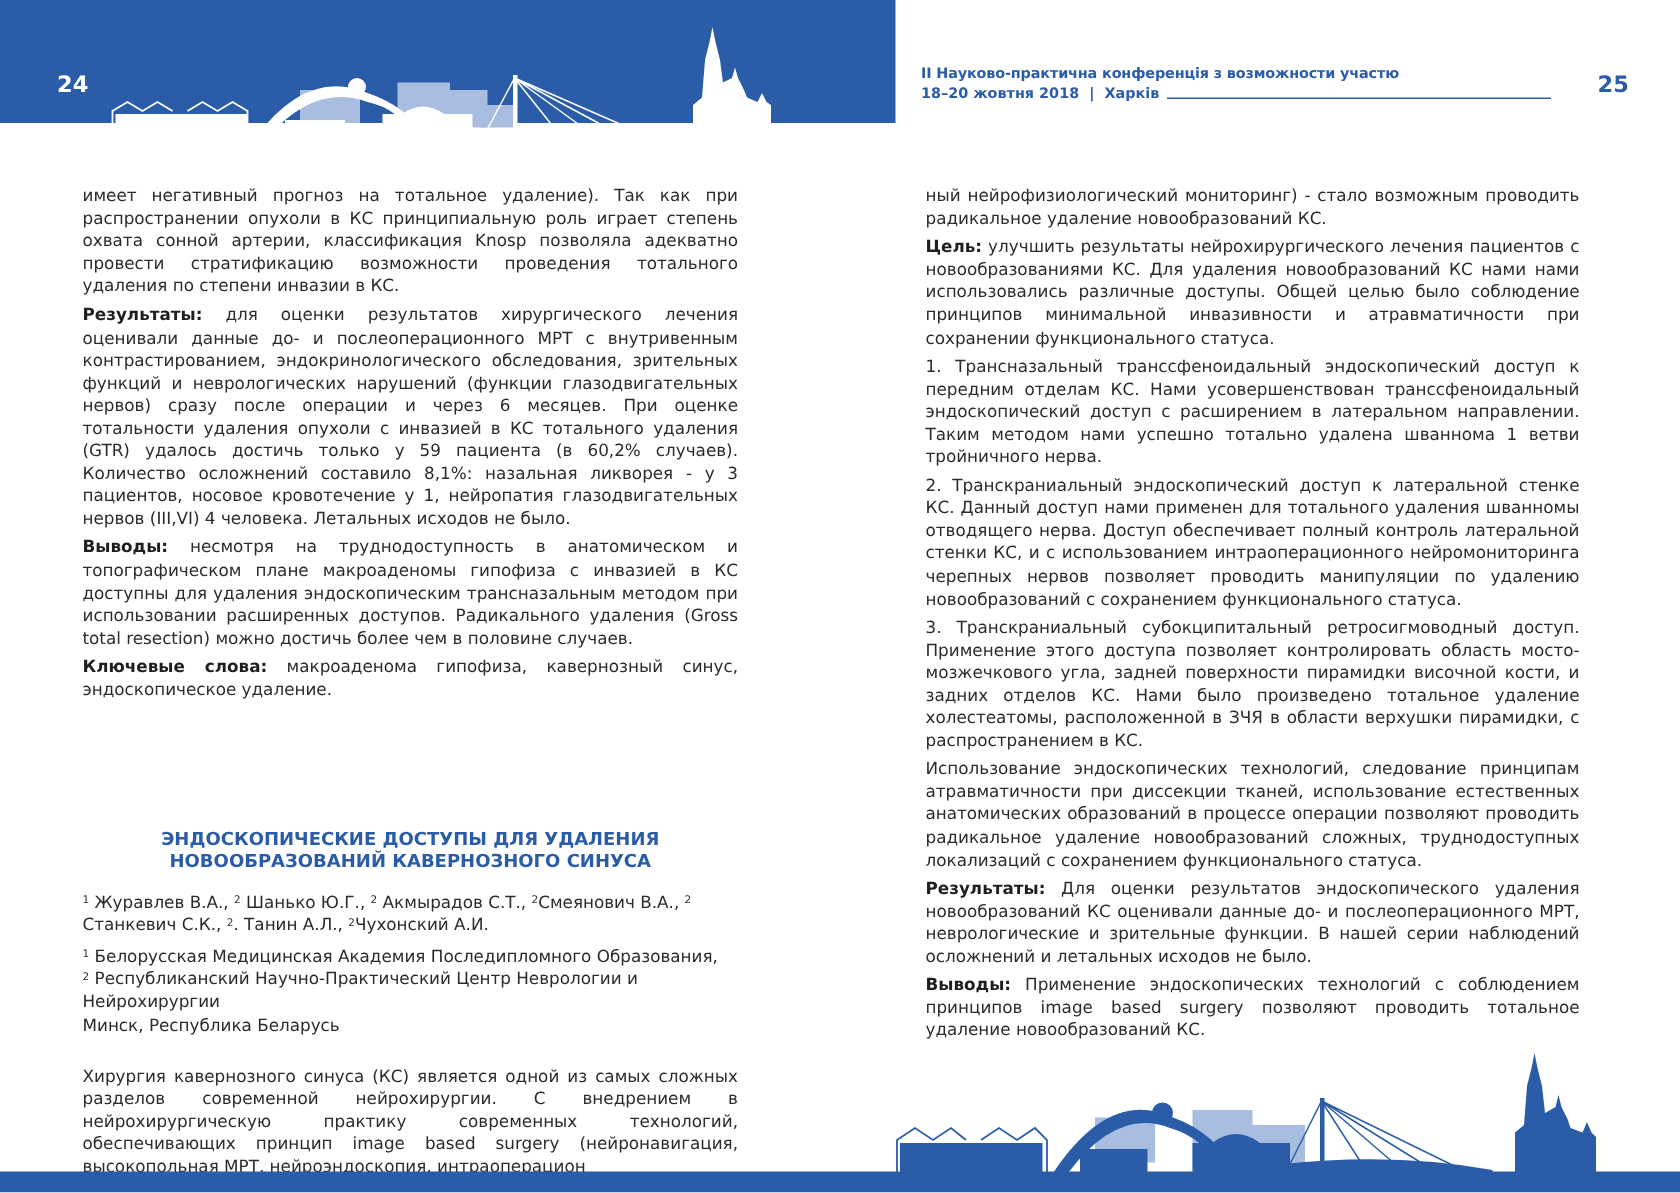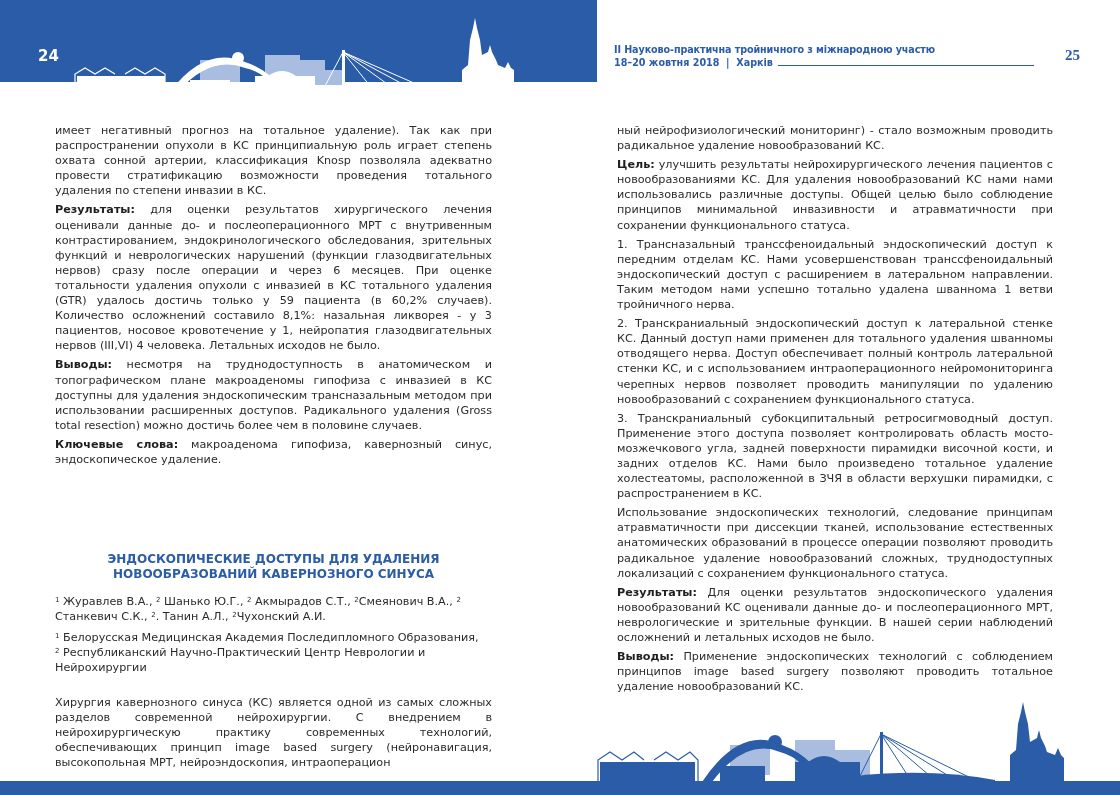--- a/index.html
+++ b/index.html
@@ -10,21 +10,21 @@
   #page-num-left { position:absolute; left:38px; top:47px; color:#fff; font-weight:bold; font-size:15px; }
   #skyline-top { position:absolute; left:70px; top:10px; width:470px; height:85px; }
   #bottom-band { position:absolute; left:0; top:781px; width:1120px; height:14px; }
   #skyline-bottom { position:absolute; left:590px; top:700px; width:500px; height:82px; }
 
   #running-head { position:absolute; left:614px; top:43px; width:420px; color:#2b5ca8; font-weight:bold; }
   #running-head .l1 { font-size:9.6px; line-height:13px; letter-spacing:-0.1px; }
   #running-head .l2 { font-size:9.8px; line-height:13px; text-transform:uppercase; letter-spacing:-0.1px; }
   #running-head .l3 { font-size:9.6px; line-height:13px; display:flex; align-items:center; }
   #running-head .rule { flex:1; height:1.5px; background:#2b5ca8; margin-left:5px; width:370px; margin-top:6px; }
-  #page-num-right { position:absolute; left:1065px; top:47px; color:#2b5ca8; font-weight:bold; font-size:15px;font-family:Liberation Serif, serif; }
+  #page-num-right { position:absolute; left:1065px; top:47px; color:#2b5ca8; font-weight:bold; font-size:15px; }
 
   .col { position:absolute; font-size:11.2px; line-height:15.1px; text-align:justify; }
   #left-col { left:55px; top:123px; width:437px; }
   #right-col { left:617px; top:123px; width:436px; }
   .col p { margin:0 0 4px 0; hyphens:manual; }
   .col b { color:#1f1f1f; }
   .article-title { color:#2b5ca8; font-weight:bold; font-size:12px; line-height:15px; margin-top:85px; margin-bottom:12px; text-align:center; }
   sup { font-size:7px; vertical-align:top; position:relative; top:-1px; }
   .affil p { margin:0; text-align:left; }
 </style>
@@ -55,21 +55,21 @@
 
     <path d="M250 78 Q320 72 380 82 L250 82 Z"></path>
     <rect x="272" y="40" width="3" height="40"></rect>
     <path d="M273 42 L255 76 M273 42 L300 76 M273 42 L320 76 M273 42 L340 78 M273 42 L360 80" stroke="#fff" stroke-width="1" fill="none"></path>
 
     <path d="M392 85 L392 60 L398 55 L400 30 L403 18 L405 8 L407 18 L410 30 L412 45 L418 42 L420 35 L422 42 L426 50 L428 55 L435 58 L438 52 L441 58 L444 60 L444 85 Z"></path>
   </g>
 </svg>
 
 <div id="running-head">
-  <div class="l1">II Науково-практична тройничного з міжнародною участю</div>
+  <div class="l1">II Науково-практична конференція з возможности участю</div>
   <div class="l3">
     <span style="white-space:pre">18–20 жовтня 2018  |  Харків</span>
     <span class="rule"></span>
   </div>
 </div>
 <div id="page-num-right">25</div>
 
 <div id="left-col" class="col">
   <p>имеет негативный прогноз на тотальное удаление). Так как при распространении опухоли в КС принципиальную роль играет степень охвата сонной артерии, клас­сификация Knosp позволяла адекватно провести стратификацию возможности проведения тотального удаления по степени инвазии в КС.</p>
   <p><b>Результаты:</b><span> для оценки результатов хирургического лечения оценивали данные до- и послеоперационного МРТ с внутривенным контрастированием, эндокрино­логического обследования, зрительных функций и неврологических нарушений (функции глазодвигательных нервов) сразу после операции и через 6 месяцев. При оценке тотальности удаления опухоли с инвазией в КС тотального удаления (GTR) удалось достичь только у 59 пациента (в 60,2% случаев). Количество осложнений составило 8,1%: назальная ликворея - у 3 пациентов, носовое кровотечение у 1, ней­ропатия глазодвигательных нервов (III,VI) 4 человека. Летальных исходов не было.</span></p>
@@ -85,20 +85,21 @@
     <span><sup>2</sup> <span>Шанько Ю.Г., </span></span>
     <span><sup>2</sup> <span>Акмырадов С.Т., </span></span>
     <span><sup>2</sup><span>Смеянович В.А.,  </span></span>
     <span><sup>2</sup> <span>Станке­вич С.К., </span></span>
     <span><sup>2</sup><span>. Танин А.Л., </span></span>
     <span><sup>2</sup><span>Чухонский А.И.</span></span>
   </p>
   <div class="affil" style="margin-top:6px">
     <p><sup>1</sup> <span>Белорусская Медицинская Академия Последипломного Образования,</span></p>
     <p><sup>2</sup> <span>Республиканский Научно-Практический Центр Неврологии и Нейрохирур­гии</span></p>
+    <p>Минск, Республика Беларусь</p>
   </div>
   <p style="margin-top:19px">Хирургия кавернозного синуса (КС) является одной из самых сложных разде­лов современной нейрохирургии. С внедрением в нейрохирургическую прак­тику современных технологий, обеспечивающих принцип image based surgery (нейронавигация, высокопольная МРТ, нейроэндоскопия, интраоперацион­</p>
 </div>
 
 <div id="right-col" class="col">
   <p>ный нейрофизиологический мониторинг) - стало возможным проводить ра­дикальное удаление новообразований КС.</p>
   <p><b>Цель:</b><span> улучшить результаты нейрохирургического лечения пациентов с ново­образованиями  КС. Для удаления новообразований КС нами нами использо­вались различные доступы. Общей целью было соблюдение принципов мини­мальной инвазивности и атравматичности при сохранении функционального статуса.</span></p>
   <p>1. Трансназальный транссфеноидальный эндоскопический доступ к передним отделам КС. Нами усовершенствован транссфеноидальный эндоскопический доступ с расширением в латеральном направлении. Таким методом нами успешно тотально удалена шваннома 1 ветви тройничного нерва.</p>
   <p>2. Транскраниальный эндоскопический доступ к латеральной стенке КС. Дан­ный доступ нами применен для тотального удаления шванномы отводяще­го нерва. Доступ обеспечивает полный контроль латеральной стенки КС, и с использованием интраоперационного нейромониторинга черепных нервов позволяет проводить манипуляции по удалению новообразований с сохране­нием функционального статуса.</p>
   <p>3. Транскраниальный субокципитальный ретросигмоводный доступ. Приме­нение этого доступа позволяет контролировать область мосто-мозжечково­го угла, задней поверхности пирамидки височной кости, и задних отделов КС. Нами было произведено тотальное удаление холестеатомы, расположенной в ЗЧЯ в области верхушки пирамидки, с распространением в КС.</p>

